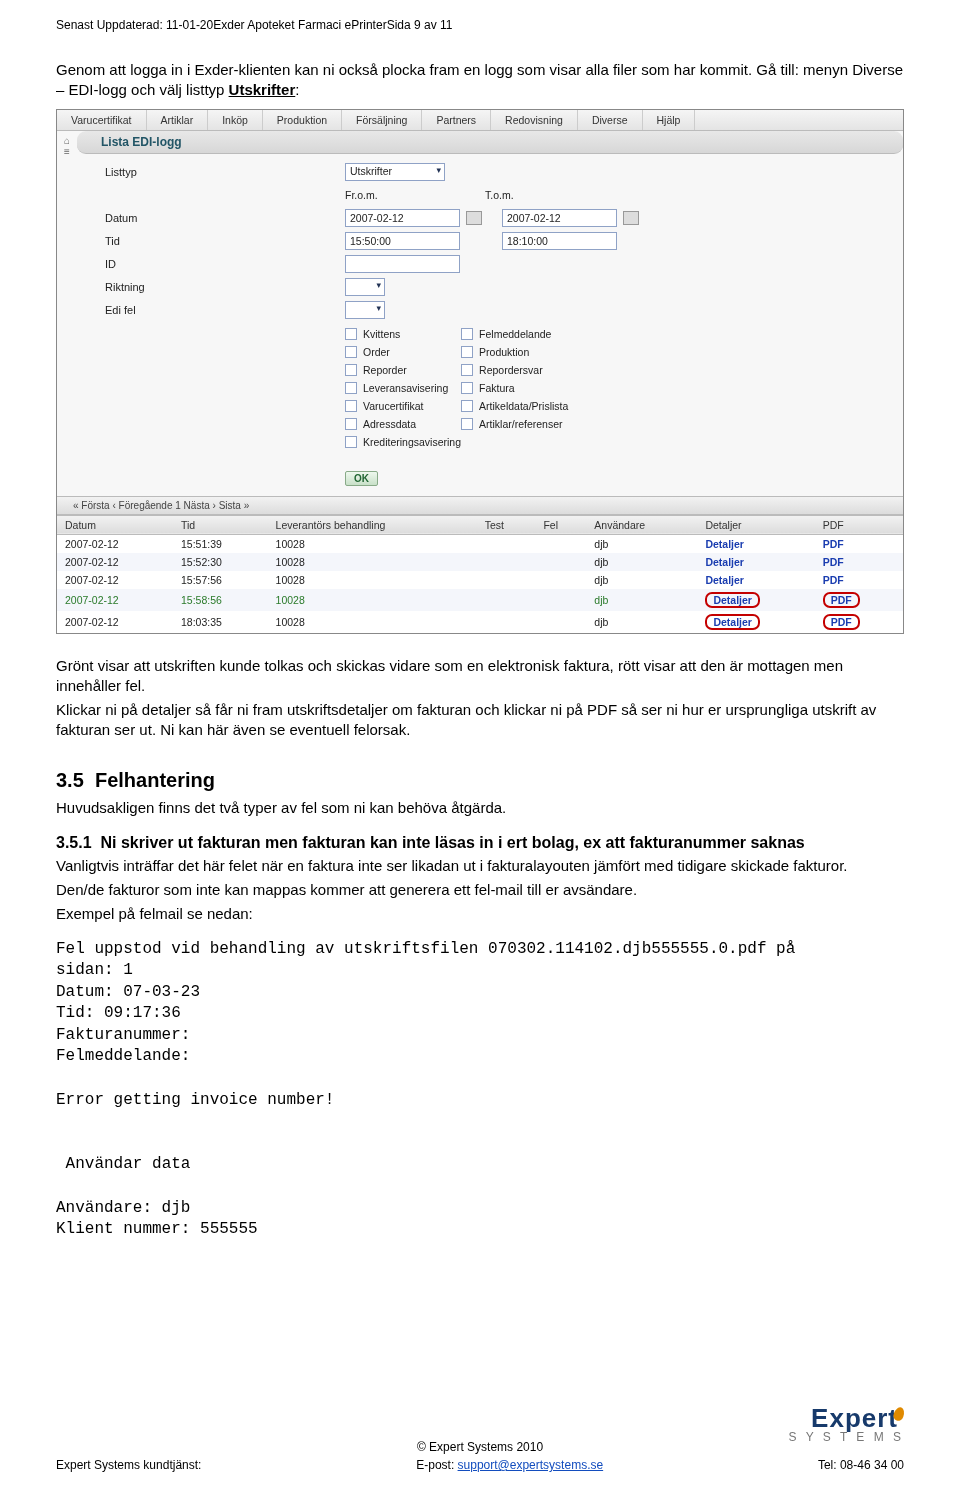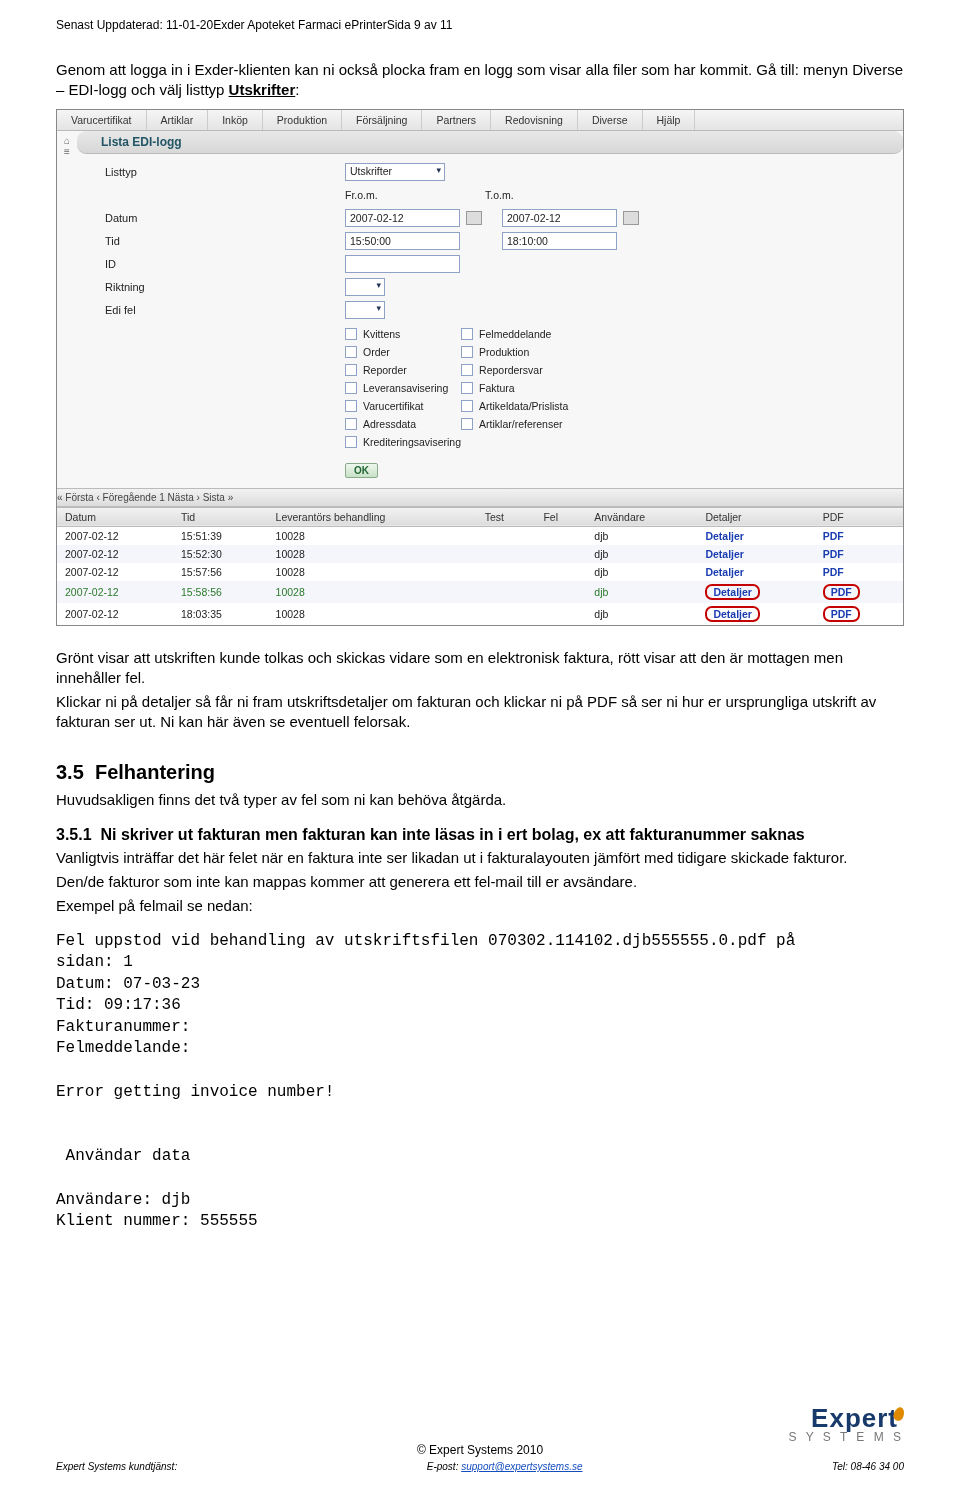--- a/index.html
+++ b/index.html
@@ -118,26 +118,26 @@
     vertical-align: -2px;
   }
   .ok-btn {
     display: inline-block;
     border: 1px solid #8a8;
     background: linear-gradient(#eef8ee,#c8e0c8);
     padding: 1px 8px;
     font-size: 10px;
     font-weight: bold;
     color: #263;
-    margin: 12px 0 4px 240px;
+    margin: 20px 0 4px 240px;
     border-radius: 2px;
   }
   .gradbar {
     background: linear-gradient(#f2f2f2,#dcdcdc);
-    padding: 3px 0;
+    padding: 3px 16px;
     border-top: 1px solid #bbb;
     border-bottom: 1px solid #bbb;
     font-size: 10px;
     color: #444;
   }
   .grid {
     width: 100%;
     border-collapse: collapse;
     font-size: 10.5px;
   }
@@ -185,23 +185,22 @@
     bottom: 18px;
   }
   .footer-center {
     text-align: center;
     font-size: 12px;
     margin-bottom: 4px;
   }
   .footer-row {
     display: flex;
     justify-content: space-between;
-    font-size: 10px;
+    font-size: 12px;
     align-items: flex-end;
-    font-style: italic;
   }
   .footer-row a { color: #134dbe; text-decoration: underline; }
   .logo {
     position: absolute;
     right: 56px;
     bottom: 46px;
     text-align: right;
   }
   .logo .word {
     font-size: 26px;

